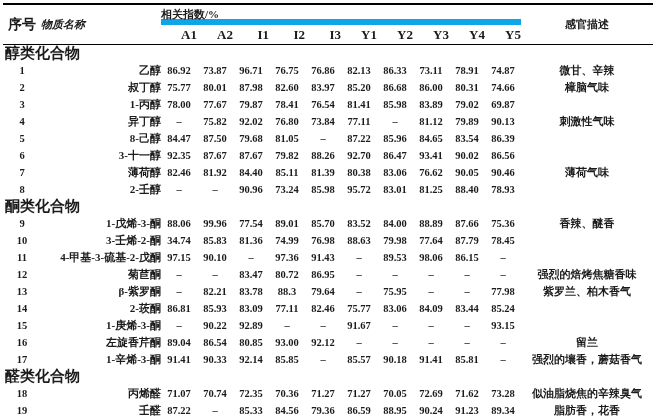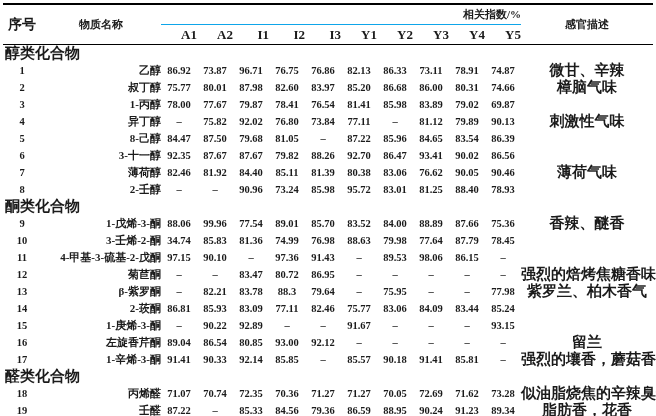--- a/index.html
+++ b/index.html
@@ -5,34 +5,34 @@
   html,body{margin:0;padding:0;background:#fff;}
   #page{position:relative;width:656px;height:416px;background:#fff;overflow:hidden;
         font-family:"Liberation Serif","DejaVu Serif",serif;color:#1b1b1b;font-weight:bold;}
   .table{margin:3px 3px 0 3px;width:650px;}
   :root{--cols:38px 120px repeat(10,36px) 1fr;}
 
   
   .thead{display:grid;grid-template-columns:var(--cols);grid-template-rows:20px 19px;
          border-top:2px solid #000;border-bottom:1px solid #000;align-items:center;}
   .h-index{grid-column:1;grid-row:1/3;text-align:center;font-size:14px;}
-  .h-name{grid-column:2;grid-row:1/3;text-align:center;font-size:11px;}
-  .h-group{grid-column:3/13;grid-row:1;text-align:right;font-size:11px;
-           border-bottom:1px solid #0ea5e9;align-self:stretch;line-height:19px;}
+  .h-name{grid-column:2;grid-row:1/3;font-size:11px;font-style:italic;}
+  .h-group{grid-column:3/13;grid-row:1;text-align:left;font-size:11px;
+           border-bottom:6px solid #0ea5e9;align-self:stretch;line-height:19px;}
   .h-subwrap{grid-column:3/13;grid-row:2;display:grid;grid-template-columns:repeat(10,36px);}
   .h-sub{text-align:right;font-size:13px;}
   .h-sensory{grid-column:13;grid-row:1/3;text-align:center;font-size:11px;}
 
   
   .section-row{height:17px;line-height:17px;font-size:15px;text-align:left;padding-left:2px;}
   .t-row{display:grid;grid-template-columns:var(--cols);height:17px;line-height:17px;}
   .c-no{text-align:center;font-size:10.5px;}
   .c-name{text-align:right;font-size:11px;white-space:nowrap;}
   .c-num{text-align:center;font-size:10.5px;white-space:nowrap;}
-  .c-sens{text-align:center;font-size:15px;white-space:nowrap;}
+  .c-sens{text-align:center;font-size:11px;white-space:nowrap;}
 </style>
 </head>
 <body>
 
 <div id="page">
   <div class="table">
 
     <div class="thead">
       <div class="h-index">序号</div>
       <div class="h-name">物质名称</div>

